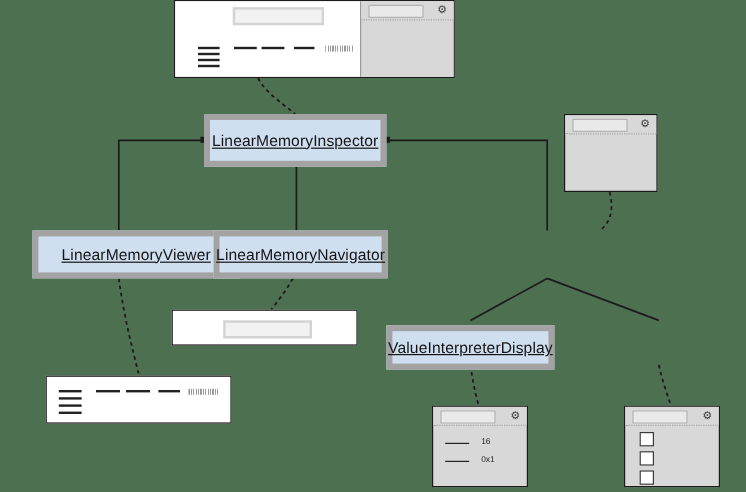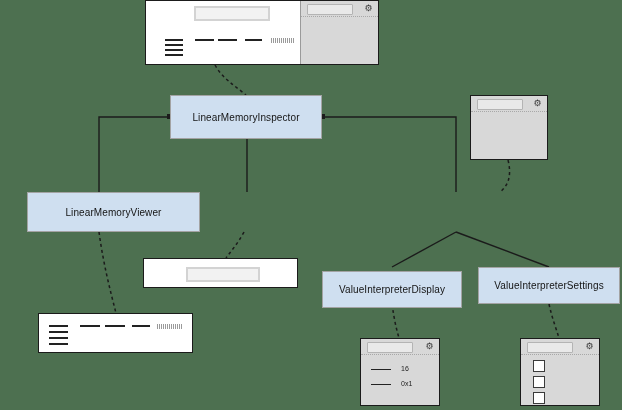--- a/index.html
+++ b/index.html
@@ -20,28 +20,29 @@
     left: 0; top: 0;
     width: 622px;
     height: 410px;
     pointer-events: none;
   }
   
   .node {
     position: absolute;
     box-sizing: border-box;
     background: #cfdff0;
-    border: 1px solid #a3a3a3;
+    border: 5px solid #a3a3a3;
     display: flex;
     align-items: center;
     justify-content: center;
     color: #141414;
-    font-size: 10px;
+    font-size: 13px;
     letter-spacing: 0.1px;
     white-space: nowrap;
+    text-decoration: underline;
   }
   
   .shot {
     position: absolute;
     box-sizing: border-box;
     border: 1px solid #1b1b1b;
     background: #ffffff;
     overflow: hidden;
   }
   .shot.gray { background: #d8d8d8; }
@@ -149,29 +150,29 @@
   </svg>
 
   <div class="node" style="left:170px;top:95px;width:152px;height:44px;">
     <span>LinearMemoryInspector</span>
   </div>
 
   <div class="node" style="left:27px;top:192px;width:173px;height:40px;">
     <span>LinearMemoryViewer</span>
   </div>
 
+  <div class="node" style="left:178px;top:192px;width:145px;height:40px;">
+    <span>LinearMemoryNavigator</span>
+  </div>
 
 
   <div class="node" style="left:322px;top:271px;width:140px;height:37px;">
     <span>ValueInterpreterDisplay</span>
   </div>
 
-  <div class="node" style="left:478px;top:267px;width:142px;height:37px;">
-    <span>ValueInterpreterSettings</span>
-  </div>
 
   <div class="shot shot-split" style="left:145px;top:0px;width:234px;height:65px;">
     <div class="pane-white" style="width:155px;">
       <div class="center-input" style="left:48px;top:5px;width:72px;height:11px;"></div>
       <div class="rule" style="left:19px;top:38px;width:18px;"></div>
       <div class="rule" style="left:19px;top:43px;width:18px;"></div>
       <div class="rule" style="left:19px;top:48px;width:18px;"></div>
       <div class="rule" style="left:19px;top:53px;width:18px;"></div>
       <div class="rule" style="left:49px;top:38px;width:19px;"></div>
       <div class="rule" style="left:72px;top:38px;width:19px;"></div>

